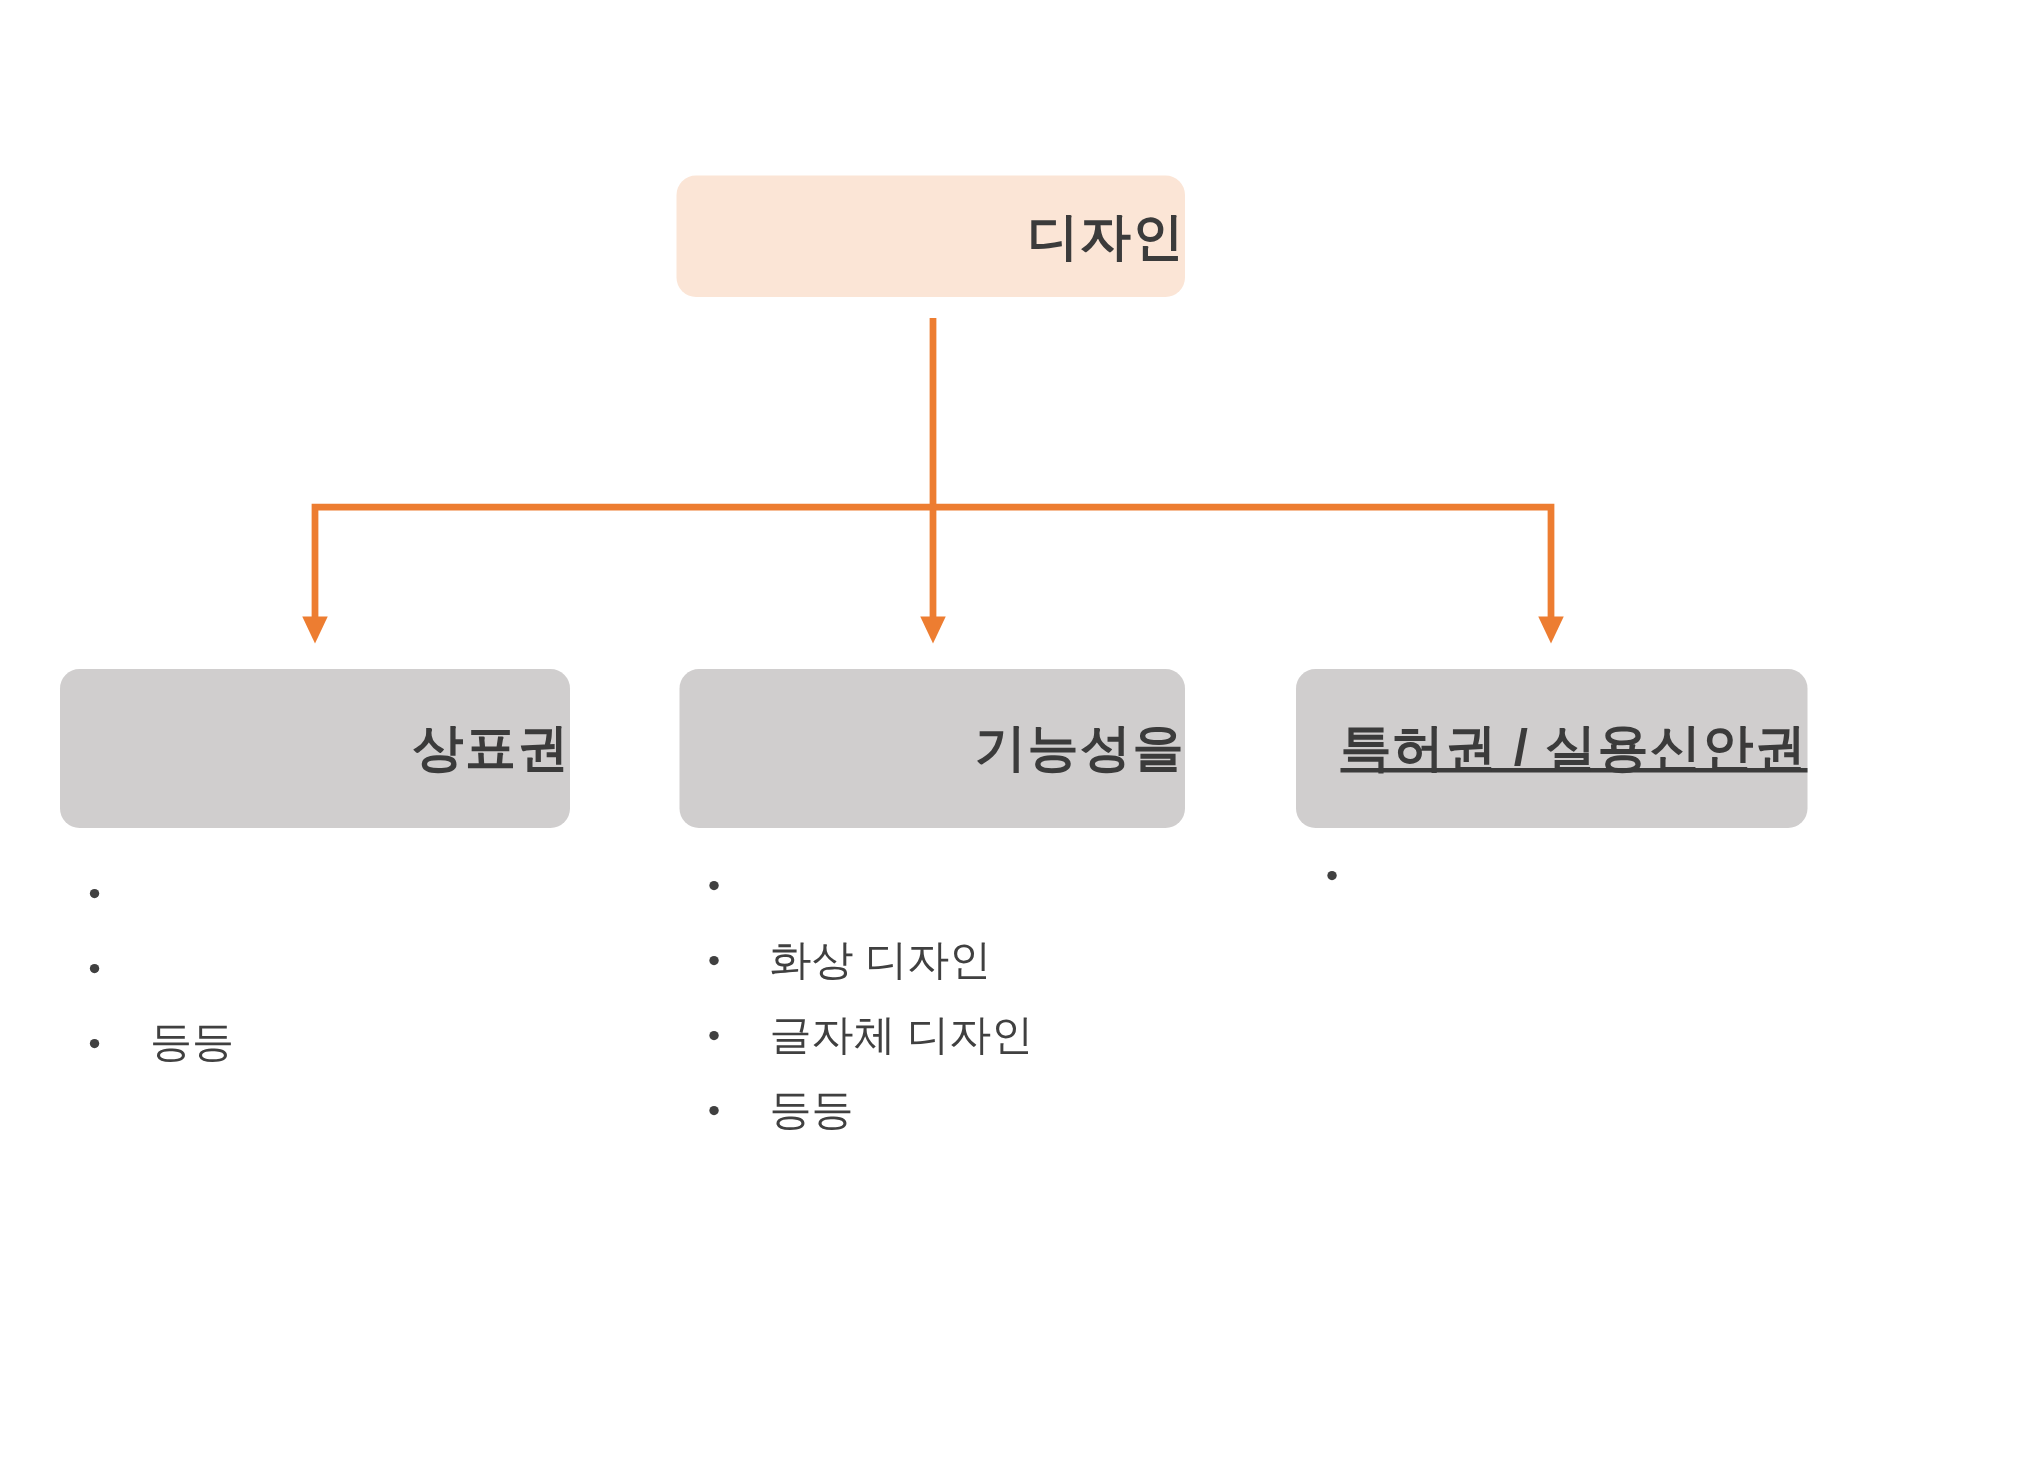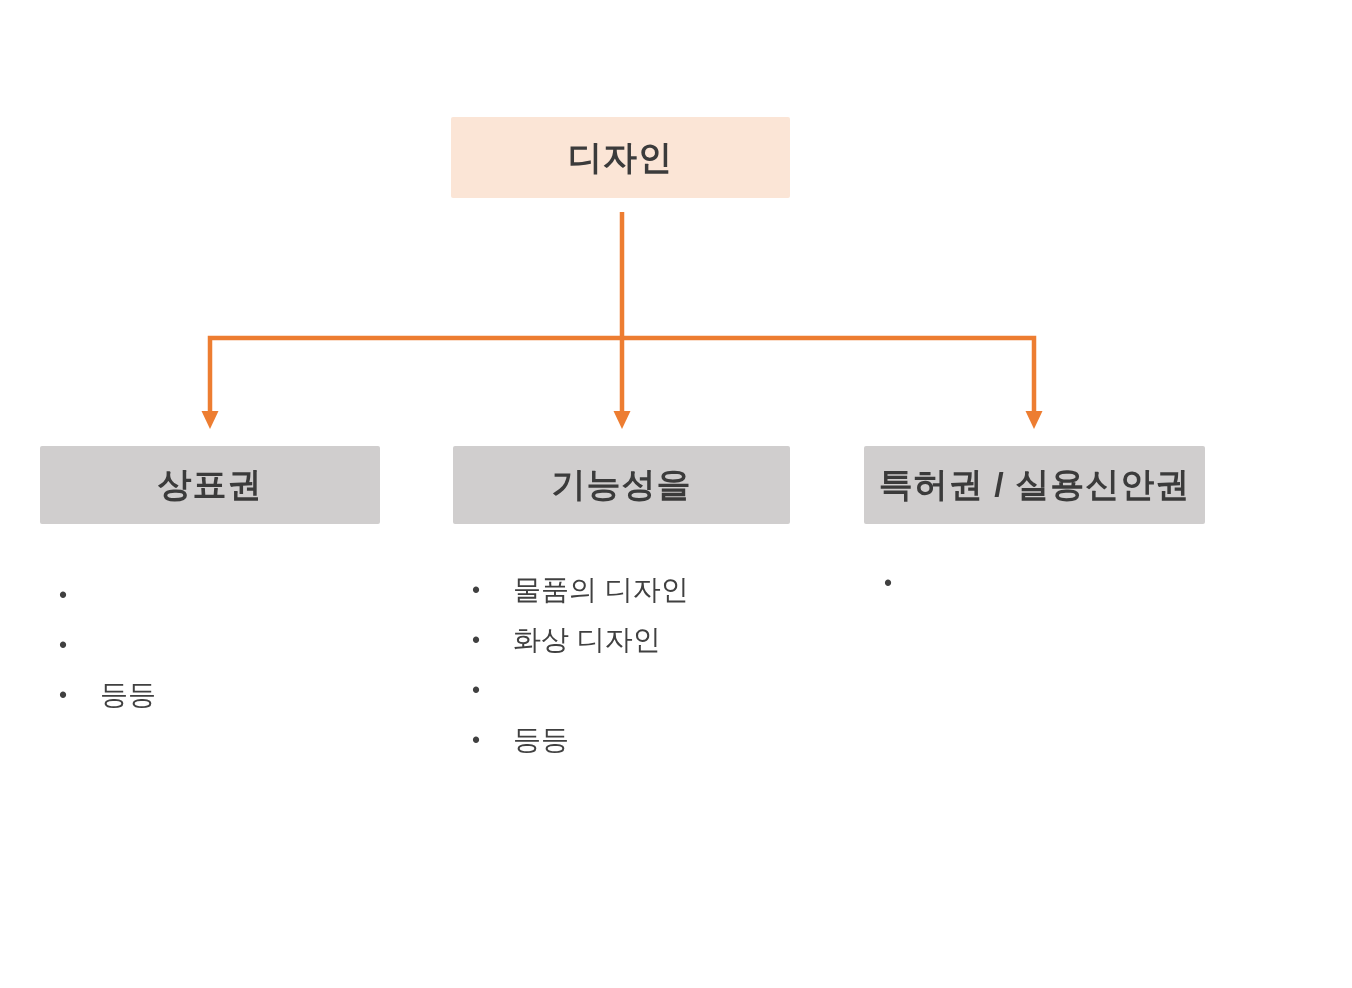--- a/index.html
+++ b/index.html
@@ -13,33 +13,33 @@
     position: relative;
     width: 1352px; height: 988px;
     background: #ffffff;
   }
   .connectors {
     position: absolute; left: 0; top: 0;
     pointer-events: none;
   }
   .node {
     position: absolute;
-    display: flex; align-items: center; justify-content: center;
-    border-radius: 2px;
+    display: flex; align-items: center; justify-content: flex-end;
+    border-radius: 13px;
     font-weight: bold;
     font-size: 34px;
     color: #3B3B3B;
     letter-spacing: 1px;
     white-space: nowrap;
   }
   .root-node  { left: 451px; top: 117px; width: 339px; height: 81px; background: #FBE5D6; }
-  .branch-node { top: 446px; height: 78px; background: #D0CECE; }
+  .branch-node { top: 446px; height: 106px; background: #D0CECE; }
   .branch-0 { left: 40px;  width: 340px; }
   .branch-1 { left: 453px; width: 337px; }
-  .branch-2 { left: 864px; width: 341px; }
+  .branch-2 { left: 864px; width: 341px; text-decoration: underline; }
   .list {
     position: absolute;
     list-style: none; margin: 0; padding: 0;
   }
   .list li {
     display: flex; align-items: center;
     height: 50px;
     font-size: 28px;
     color: #404040;
     white-space: nowrap;
@@ -93,28 +93,28 @@
     </li>
     <li>
       <span class="bullet">•</span>
       <span>등등</span>
     </li>
   </ul>
 
   <ul class="list list-1">
     <li>
       <span class="bullet">•</span>
-      <span>물품의 디자인</span>
     </li>
     <li>
       <span class="bullet">•</span>
       <span>화상 디자인</span>
     </li>
     <li>
       <span class="bullet">•</span>
+      <span>글자체 디자인</span>
     </li>
     <li>
       <span class="bullet">•</span>
       <span>등등</span>
     </li>
   </ul>
 
   <ul class="list list-2">
     <li>
       <span class="bullet">•</span>

